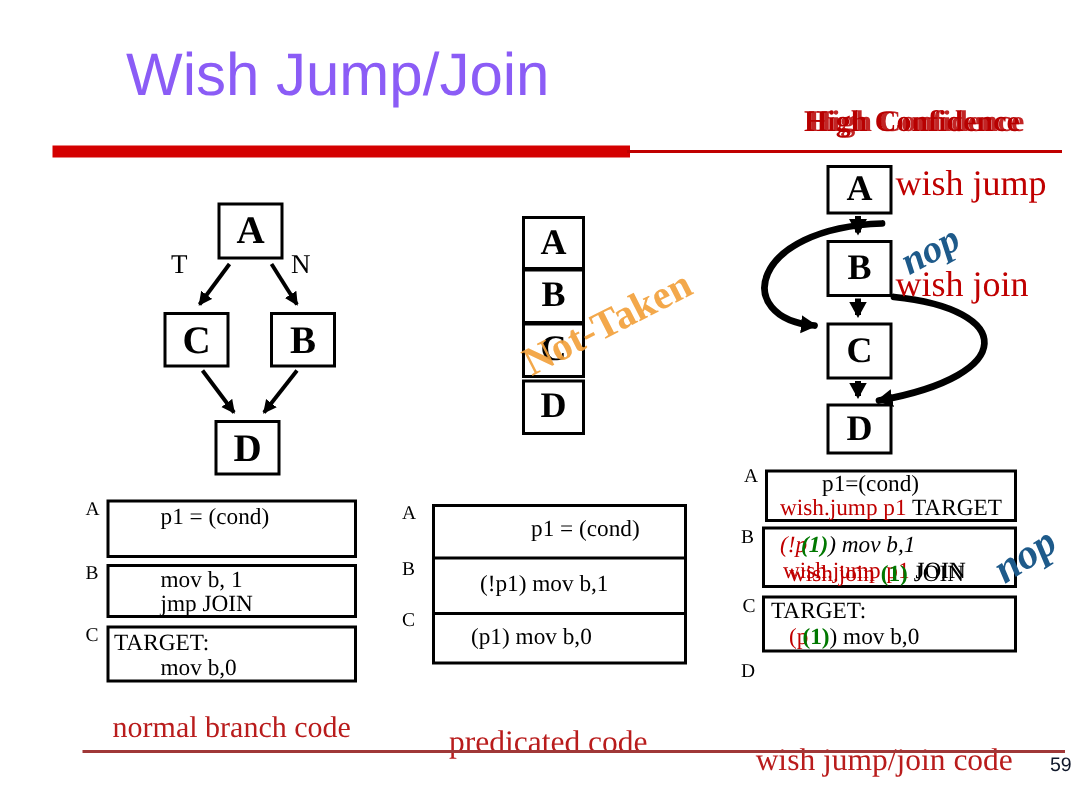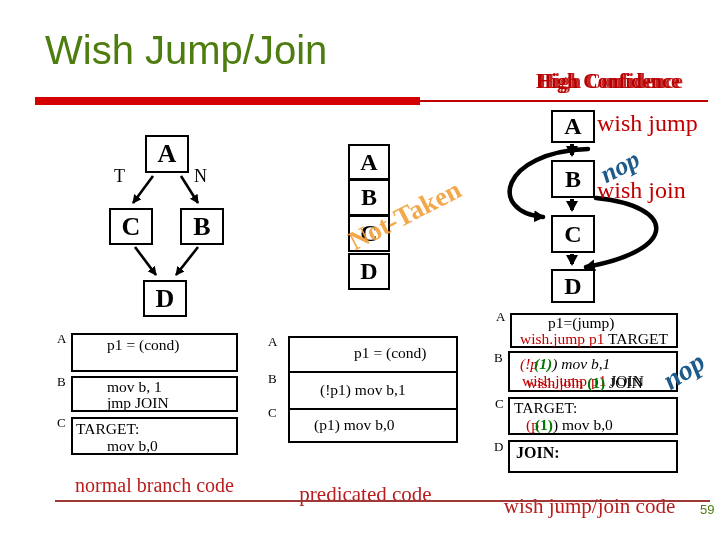--- a/index.html
+++ b/index.html
@@ -1,24 +1,24 @@
 <!DOCTYPE html>
 <html><head>
 <meta charset="utf-8">
 <style>
   html,body{margin:0;padding:0;background:#fff;}
   .slide{position:relative;width:720px;height:540px;background:#ffffff;overflow:hidden;
          font-family:"Liberation Serif",serif;}
   .abs{position:absolute;}
-  .title{font-family:"Liberation Sans",sans-serif;font-size:40px;color:#4d7c0f;white-space:nowrap;}
+  .title{font-family:"Liberation Sans",sans-serif;font-size:40px;color:#8b5cf6;white-space:nowrap;margin-left:39px;}
   .hconf{font-size:20px;font-weight:bold;color:#B80000;white-space:nowrap;}
   .bar{background:#D40000;}
   .thinline{background:#C00000;}
   .botline{background:#A03838;}
-  .pagenum{font-family:"Liberation Sans",sans-serif;font-size:13px;color:#4d7c0f;}
+  .pagenum{font-family:"Liberation Sans",sans-serif;font-size:13px;color:#0f172a;}
   .fbox{box-sizing:border-box;border:2px solid #000;background:#fff;display:flex;
         align-items:center;justify-content:center;font-weight:bold;font-size:26px;color:#000;}
   .sbox{box-sizing:border-box;border:2px solid #000;background:transparent;display:flex;
         align-items:center;justify-content:center;font-weight:bold;font-size:24px;color:#000;}
   .edgelab{font-size:18px;color:#000;}
   .nottaken{font-weight:bold;font-size:27px;color:#F2A13C;transform:rotate(-27deg);
             white-space:nowrap;z-index:6;opacity:0.92;}
   .redlab{font-size:24px;color:#C00000;white-space:nowrap;z-index:6;}
   .noplab{font-size:26px;font-weight:bold;font-style:italic;color:#1E5A8A;
           transform:rotate(-28deg);white-space:nowrap;z-index:6;}
@@ -120,21 +120,21 @@
       <span class="cl" style="left:30px;top:9px;">(!p1) mov  b,1</span>
     </div>
     <div class="row" style="height:33px;">
       <span class="cl" style="left:24px;top:7px;">(p1) mov  b,0</span>
     </div>
   </div>
   <div class="abs cap" style="left:273px;top:482px;width:185px;font-size:21px;">predicated code</div>
 
   <div class="abs tag" style="left:496px;top:309px;">A</div>
   <div class="abs cbox" style="left:510px;top:313px;width:168px;height:35px;">
-    <span class="cl" style="left:36px;top:0px;">p1=(jump)</span>
+    <span class="cl" style="left:36px;top:0px;">p1=(cond)</span>
     <span class="cl" style="left:8px;top:16px;">
       <span class="red">wish.jump p1</span><span class="blk"> TARGET</span>
     </span>
   </div>
   <div class="abs tag" style="left:494px;top:350px;">B</div>
   <div class="abs cbox" style="left:508px;top:351px;width:170px;height:41px;">
     <span class="cl" style="left:10px;top:3px;font-style:italic;">
       <span class="red">(!p</span><span class="grn ml-3">(1)</span><span class="blk">) mov b,1</span>
     </span>
     <span class="cl" style="left:12px;top:20px;">
@@ -145,22 +145,19 @@
     </span>
   </div>
   <div class="abs tag" style="left:495px;top:396px;">C</div>
   <div class="abs cbox" style="left:508px;top:397px;width:170px;height:38px;">
     <span class="cl" style="left:4px;top:1px;">TARGET:</span>
     <span class="cl" style="left:16px;top:18px;">
       <span class="red">(p</span><span class="grn ml-3">(1)</span><span class="blk">) mov b,0</span>
     </span>
   </div>
   <div class="abs tag" style="left:494px;top:439px;">D</div>
-  <div class="abs cbox" style="left:508px;top:440px;width:170px;height:33px;">
-    <span class="cl bold" style="left:6px;top:3px;font-size:16px;">JOIN:</span>
-  </div>
   <div class="abs noplab2" style="left:662px;top:355px;">nop</div>
   <div class="abs cap" style="left:492px;top:494px;width:195px;font-size:21px;">wish jump/join code</div>
 
   <div class="abs botline" style="left:55px;top:500px;width:655px;height:2px;"></div>
   <div class="abs pagenum" style="left:700px;top:502px;">59</div>
 
 </div>
 
 </body></html>

